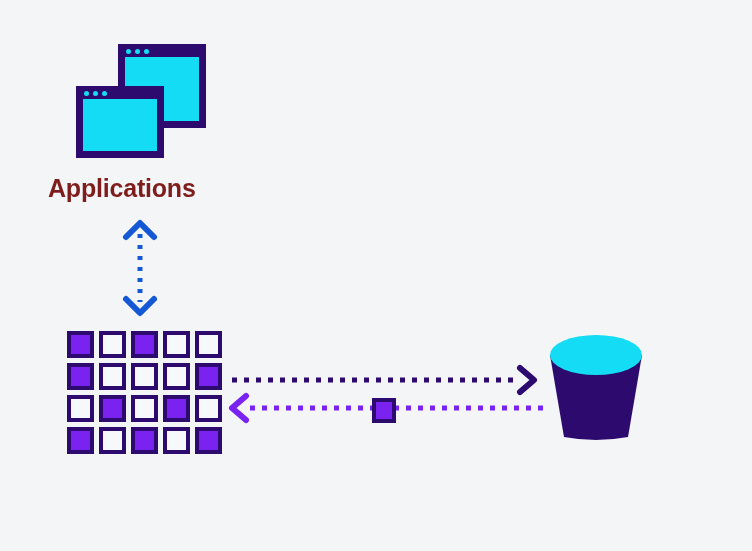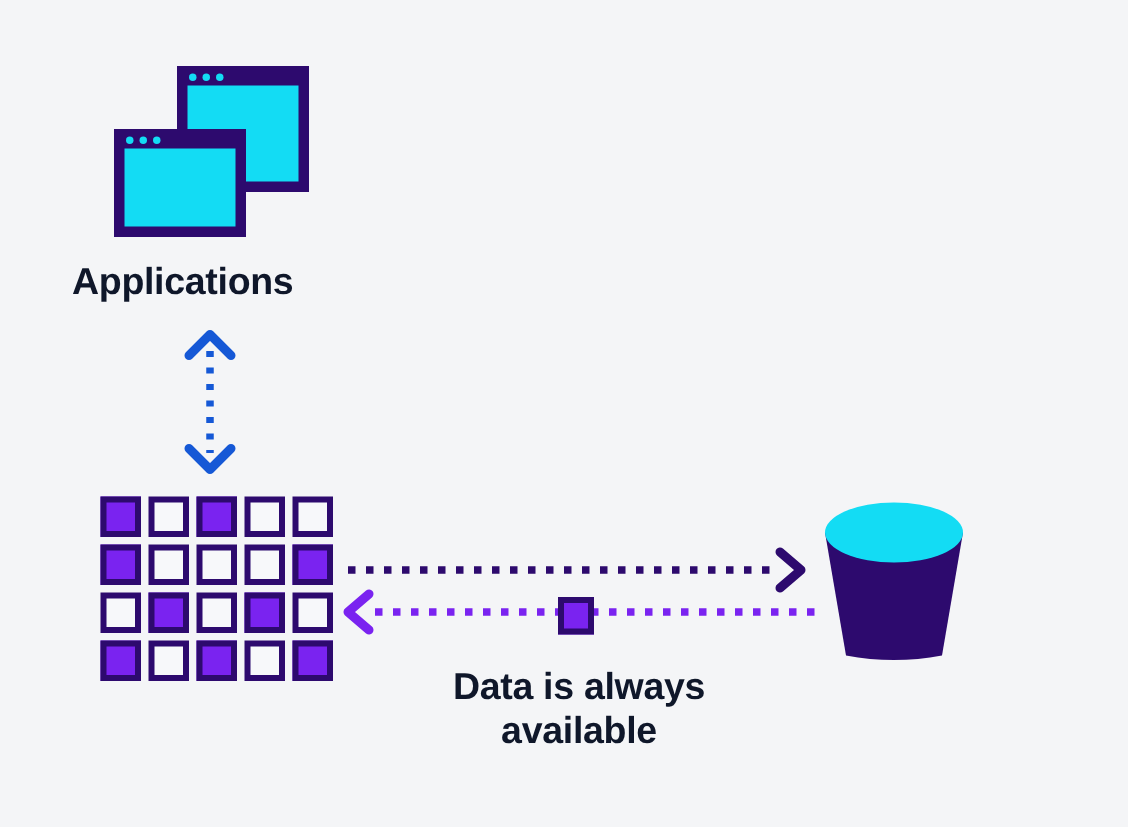--- a/index.html
+++ b/index.html
@@ -62,21 +62,21 @@
   .win-dot {
     width: 5px;
     height: 5px;
     border-radius: 50%;
     background: #13dcf4;
   }
 
   
   .label-blue {
     position: absolute;
-    color: #0f172a;
+    color: #7f1d1d;
     font-weight: bold;
     font-family: "Liberation Sans", sans-serif;
     letter-spacing: -0.2px;
   }
   #applications-label {
     left: 48px;
     top: 174px;
     font-size: 25px;
     white-space: nowrap;
   }
@@ -215,18 +215,14 @@
     <polyline points="18,34 4,46 18,58" fill="none" stroke="#7a23f0" stroke-width="6" stroke-linecap="round" stroke-linejoin="round"></polyline>
   </svg>
 
   <div id="mid-square"></div>
 
   <svg id="bucket" viewBox="0 0 104 112">
     <path d="M6,24 L20,106 Q52,112 84,106 L98,24 Z" fill="#2d0a6e"></path>
     <ellipse cx="52" cy="24" rx="46" ry="20" fill="#13dcf4"></ellipse>
   </svg>
 
-  <div id="availability-label" class="label-blue">
-    <div>Data is always</div>
-    <div>available</div>
-  </div>
 
 </div>
 
 </body></html>

